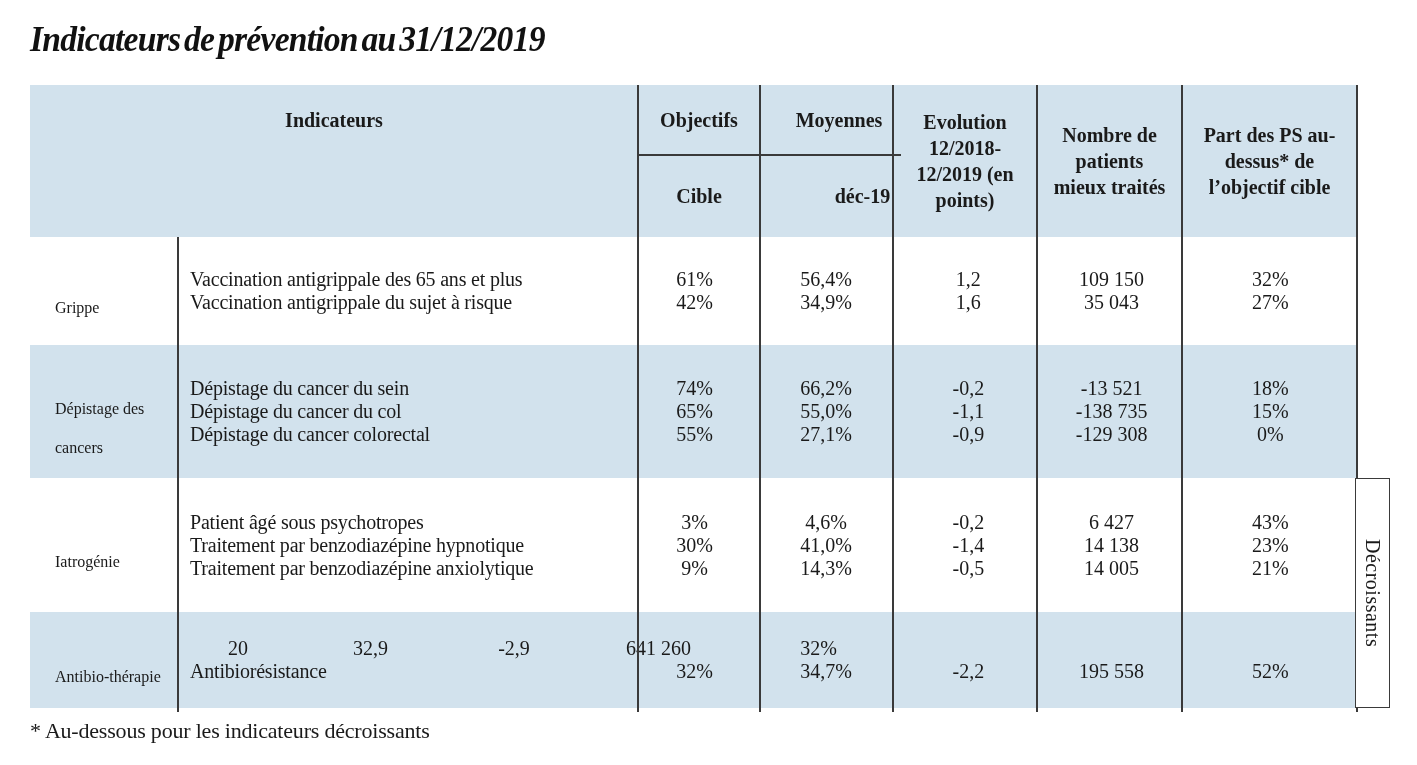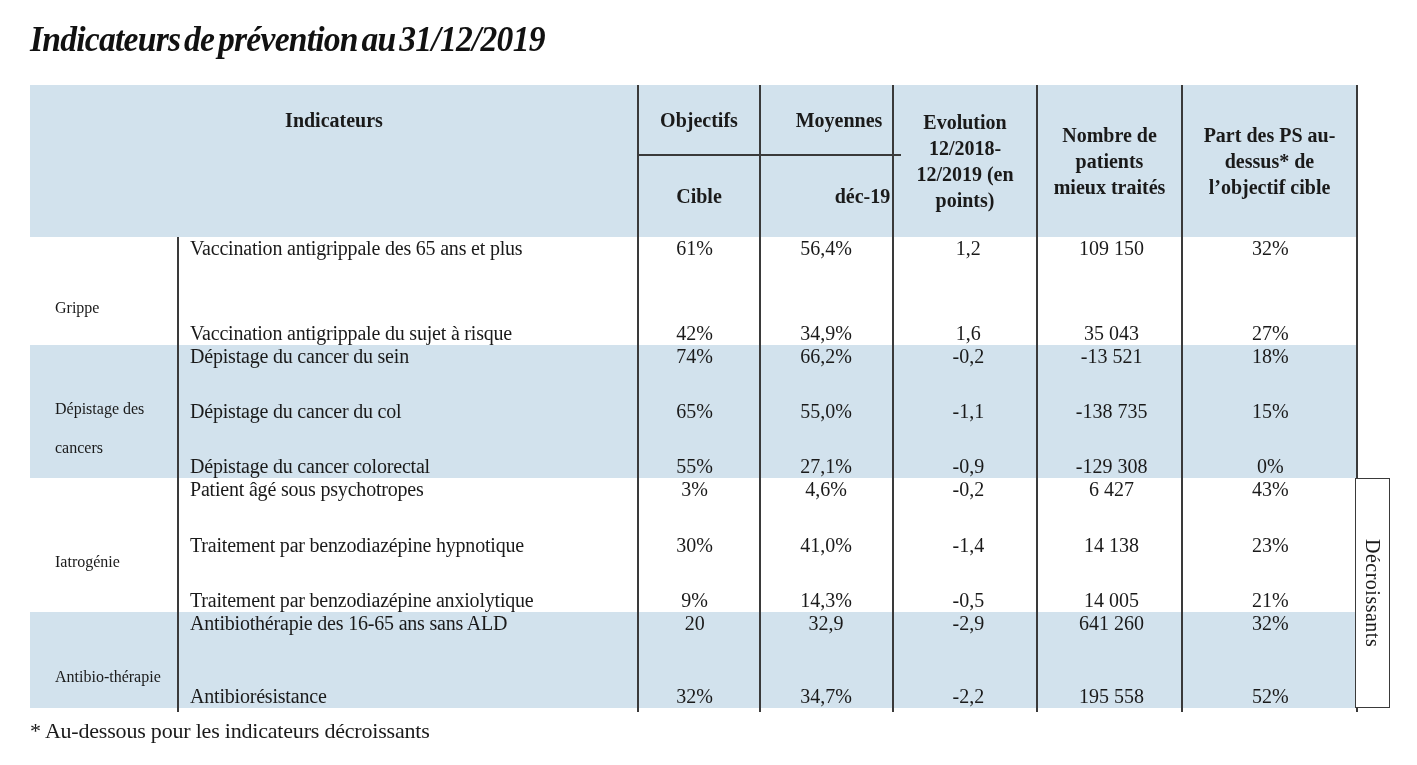--- a/index.html
+++ b/index.html
@@ -39,21 +39,21 @@
   .g1{height:108px;} .g2{height:133px;} .g3{height:134px;} .g4{height:96px;}
   .band-bg{background:var(--band);}
   .glabel{
     position:absolute;left:12px;top:0;width:147px;height:100%;
     display:flex;flex-direction:column;justify-content:center;
     padding-left:13px;box-sizing:border-box;
     font-size:16px;line-height:39px;margin-top:16px;
   }
   .rows{
     position:absolute;left:147px;top:0;width:1180px;height:100%;
-    display:flex;flex-direction:column;justify-content:space-between;border-radius:21px;
+    display:flex;flex-direction:column;justify-content:center;border-radius:21px;
   }
   .row{display:flex;align-items:center;font-size:20px;}
   .c-ind {width:461px;padding-left:13px;box-sizing:border-box;text-align:left;letter-spacing:-0.2px;}
   .c-cib {width:122px;text-align:center;}
   .c-moy {width:143px;text-align:center;}
   .c-evo {width:144px;text-align:center;}
   .c-nom {width:145px;text-align:center;}
   .c-part{width:175px;text-align:center;}
   
   .vline{position:absolute;width:1.6px;background:#3a3a3a;}
@@ -182,21 +182,20 @@
           <div class="c-nom">14 005</div>
           <div class="c-part">21%</div>
         </div>
       </div>
     </div>
 
     <div class="group g4 band-bg">
       <div class="glabel">Antibio-thérapie</div>
       <div class="rows">
         <div class="row">
-          <div class="c-ind">Antibiothérapie des 16-65 ans sans ALD</div>
           <div class="c-cib">20</div>
           <div class="c-moy">32,9</div>
           <div class="c-evo">-2,9</div>
           <div class="c-nom">641 260</div>
           <div class="c-part">32%</div>
         </div>
         <div class="row">
           <div class="c-ind">Antibiorésistance</div>
           <div class="c-cib">32%</div>
           <div class="c-moy">34,7%</div>

